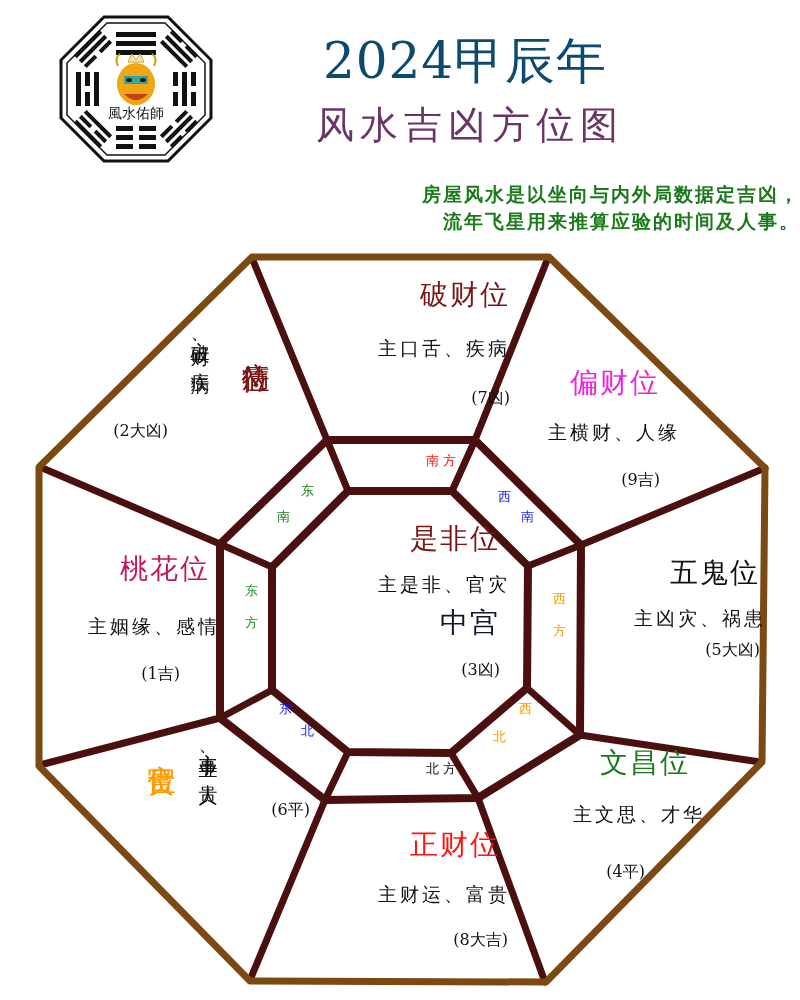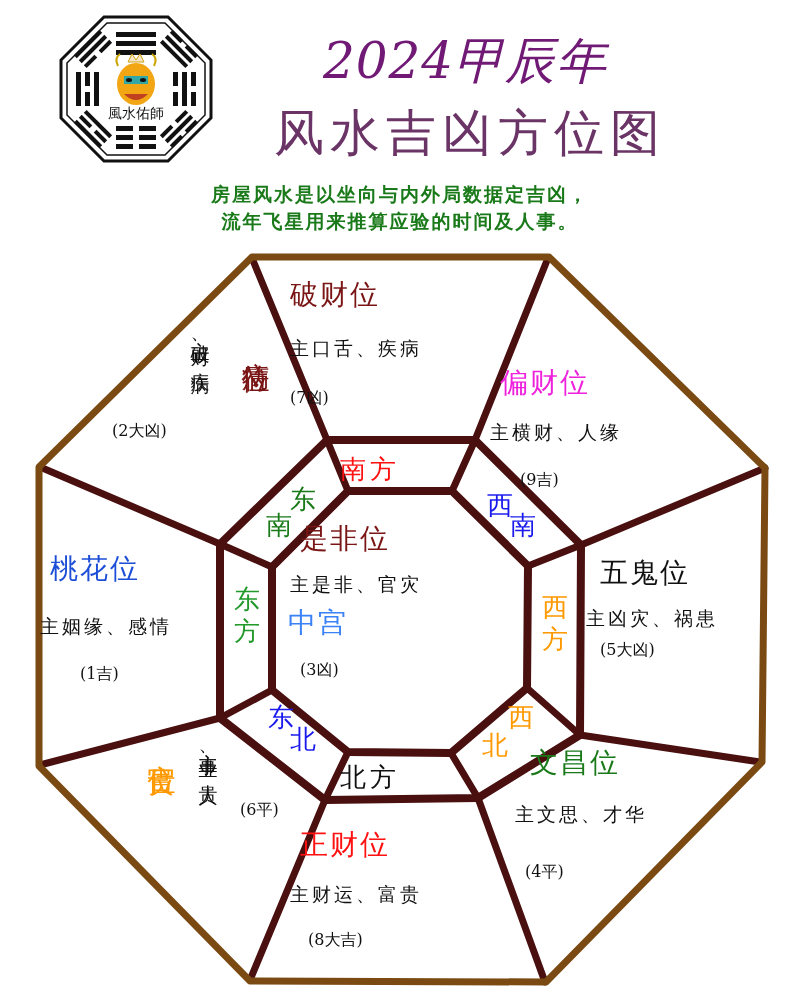--- a/index.html
+++ b/index.html
@@ -2,31 +2,31 @@
 <html><head>
 <meta charset="utf-8">
 <style>
   html, body { margin:0; padding:0; background:#ffffff; }
   body { width:800px; height:1000px; position:relative; overflow:hidden;
          font-family:"DejaVu Serif","Liberation Serif",serif; }
   .abs { position:absolute; }
   .title1 { left:0; width:800px; top:28px; text-align:center; padding-left:130px; box-sizing:border-box;
             font-size:50px; color:#ee1111; font-family:"DejaVu Serif",serif; letter-spacing:1px; }
   .title2 { left:240px; width:460px; top:100px; text-align:center;
-            font-size:50px; color:#6b3466; letter-spacing:6px; font-family:"DejaVu Sans",sans-serif; }
-  .sub { left:0; width:800px; text-align:center; font-size:19px; color:#1a7a1a;
+            font-size:38px; color:#6b3466; letter-spacing:6px; font-family:"DejaVu Sans",sans-serif; }
+  .sub { left:0; width:800px; text-align:right; font-size:19px; color:#1a7a1a;
          font-weight:bold; letter-spacing:2px; font-family:"DejaVu Serif",serif; }
   .logo { left:58px; top:14px; width:156px; height:150px; }
   svg.diagram { position:absolute; left:0; top:0; }
-  .lbl { position:absolute; text-align:left; white-space:nowrap; }
+  .lbl { position:absolute; text-align:right; white-space:nowrap; }
   .vert { writing-mode:vertical-rl; text-orientation:upright; letter-spacing:4px; white-space:nowrap; }
   .big { font-size:28px; font-family:"DejaVu Sans",sans-serif; letter-spacing:2px; }
   .desc { font-size:19px; color:#111; letter-spacing:3px; }
   .num { font-size:16px; color:#111; }
-  .dir { font-size:26px; font-family:Liberation Serif, serif; }
+  .dir { font-size:13px; font-family:Liberation Serif, serif; }
 </style>
 </head>
 <body>
 
 <div class="abs logo">
   <svg width="156" height="150" viewBox="0 0 156 150">
     <polygon points="46,3 110,3 153,46 153,104 110,147 46,147 3,104 3,46" fill="#fff" stroke="#111" stroke-width="3"></polygon>
     <polygon points="49,9 107,9 147,49 147,101 107,141 49,141 9,101 9,49" fill="#fff" stroke="#111" stroke-width="1.5"></polygon>
 
     <rect x="58" y="18" width="40" height="5" fill="#111"></rect>
@@ -84,21 +84,21 @@
       <ellipse cx="78" cy="70" rx="19" ry="21" fill="#f2a614"></ellipse>
       <rect x="66" y="62" width="24" height="8" fill="#33a6a6"></rect>
       <ellipse cx="71" cy="66" rx="3" ry="2" fill="#111"></ellipse>
         <ellipse cx="85" cy="66" rx="3" ry="2" fill="#111"></ellipse>
       <path d="M66,80 Q78,92 90,80" fill="#c04020"></path>
     </g>
     <text x="78" y="104" text-anchor="middle" font-size="14" font-family="DejaVu Sans, sans-serif" fill="#111">風水佑師</text>
   </svg>
 </div>
 
-<div class="abs title1" style="color: #701a75; font-style: italic;">2024甲辰年</div>
+<div class="abs title1" style="color: #0c4a6e;">2024甲辰年</div>
 <div class="abs title2" style="color: rgb(107, 52, 102);">风水吉凶方位图</div>
 <div class="abs sub" style="top: 182px; color: rgb(26, 122, 26);">房屋风水是以坐向与内外局数据定吉凶，</div>
 <div class="abs sub" style="top: 209px; color: rgb(26, 122, 26);">流年飞星用来推算应验的时间及人事。</div>
 
 <svg class="diagram" width="800" height="1000">
 
   <g stroke="#4a0f0f" stroke-width="7" stroke-linecap="round" fill="none">
     <line x1="252" y1="258" x2="327" y2="440"></line>
     <line x1="548" y1="258" x2="475" y2="440"></line>
     <line x1="765" y1="468" x2="581" y2="545"></line>
@@ -117,21 +117,21 @@
     <line x1="220" y1="718" x2="272" y2="690"></line>
     <line x1="220" y1="544" x2="272" y2="567"></line>
   </g>
   <polygon points="327,440 475,440 581,545 580,735 478,798 325,800 220,718 220,544" fill="none" stroke="#4a0f0f" stroke-width="8" stroke-linejoin="round"></polygon>
   <polygon points="348,491 452,491 528,566 527,688 451,753 348,752 272,690 272,567" fill="none" stroke="#4a0f0f" stroke-width="8" stroke-linejoin="round"></polygon>
   <polygon points="252,257 549,257 765,468 762,762 546,982 250,981 39,766 39,467" fill="none" stroke="#7a4a12" stroke-width="7" stroke-linejoin="round"></polygon>
 </svg>
 
 <div class="lbl big" style="left: 300px; top: 520px; width: 200px; color: rgb(122, 21, 21);">是非位</div>
 <div class="lbl desc" style="left:290px;top:572px;width:220px;">主是非、官灾</div>
-<div class="lbl big" style="left: 288px; top: 604px; width: 200px; color: #3b82f6;">中宫</div>
+<div class="lbl big" style="left: 300px; top: 604px; width: 200px; color: #0f172a;">中宫</div>
 <div class="lbl num" style="left:300px;top:660px;width:200px;">(3凶)</div>
 
 <div class="lbl dir" style="left: 340px; top: 452px; width: 120px; letter-spacing: 4px; color: rgb(255, 17, 17);">南方</div>
 <div class="lbl dir" style="left: 340px; top: 760px; width: 120px; letter-spacing: 4px; color: rgb(17, 17, 17);">北方</div>
 <div class="lbl dir" style="left: 234px; top: 582px; width: 24px; color: rgb(34, 153, 42);">东</div>
 <div class="lbl dir" style="left: 234px; top: 614px; width: 24px; color: rgb(34, 153, 42);">方</div>
 <div class="lbl dir" style="left: 542px; top: 590px; width: 24px; color: rgb(255, 153, 0);">西</div>
 <div class="lbl dir" style="left: 542px; top: 622px; width: 24px; color: rgb(255, 153, 0);">方</div>
 <div class="lbl dir" style="left: 290px; top: 482px; width: 24px; color: rgb(26, 122, 26);">东</div>
 <div class="lbl dir" style="left: 266px; top: 508px; width: 24px; color: rgb(26, 122, 26);">南</div>
@@ -159,19 +159,19 @@
 <div class="lbl num" style="left:525px;top:862px;width:120px;">(4平)</div>
 
 <div class="lbl big" style="left:300px;top:826px;width:200px;color:#ff1111;">正财位</div>
 <div class="lbl desc" style="left:290px;top:882px;width:220px;">主财运、富贵</div>
 <div class="lbl num" style="left:308px;top:930px;width:200px;">(8大吉)</div>
 
 <div class="lbl big vert" style="left: 142px; top: 742px; color: rgb(255, 153, 0);">官贵位</div>
 <div class="lbl desc vert" style="left:196px;top:738px;letter-spacing:3px;">主事业、贵人</div>
 <div class="lbl num" style="left:240px;top:800px;width:70px;">(6平)</div>
 
-<div class="lbl big" style="left: 50px; top: 550px; width: 160px; color: #1d4ed8;">桃花位</div>
+<div class="lbl big" style="left: 50px; top: 550px; width: 160px; color: #be185d;">桃花位</div>
 <div class="lbl desc" style="left:40px;top:614px;width:180px;">主姻缘、感情</div>
 <div class="lbl num" style="left:80px;top:664px;width:100px;">(1吉)</div>
 
 <div class="lbl big vert" style="left: 236px; top: 340px; color: rgb(122, 21, 21);">病符位</div>
 <div class="lbl desc vert" style="left:188px;top:326px;letter-spacing:3px;">主破财、疾病</div>
 <div class="lbl num" style="left:112px;top:418px;width:56px;white-space:normal;line-height:26px;">(2大凶)</div>
 
 </body></html>

